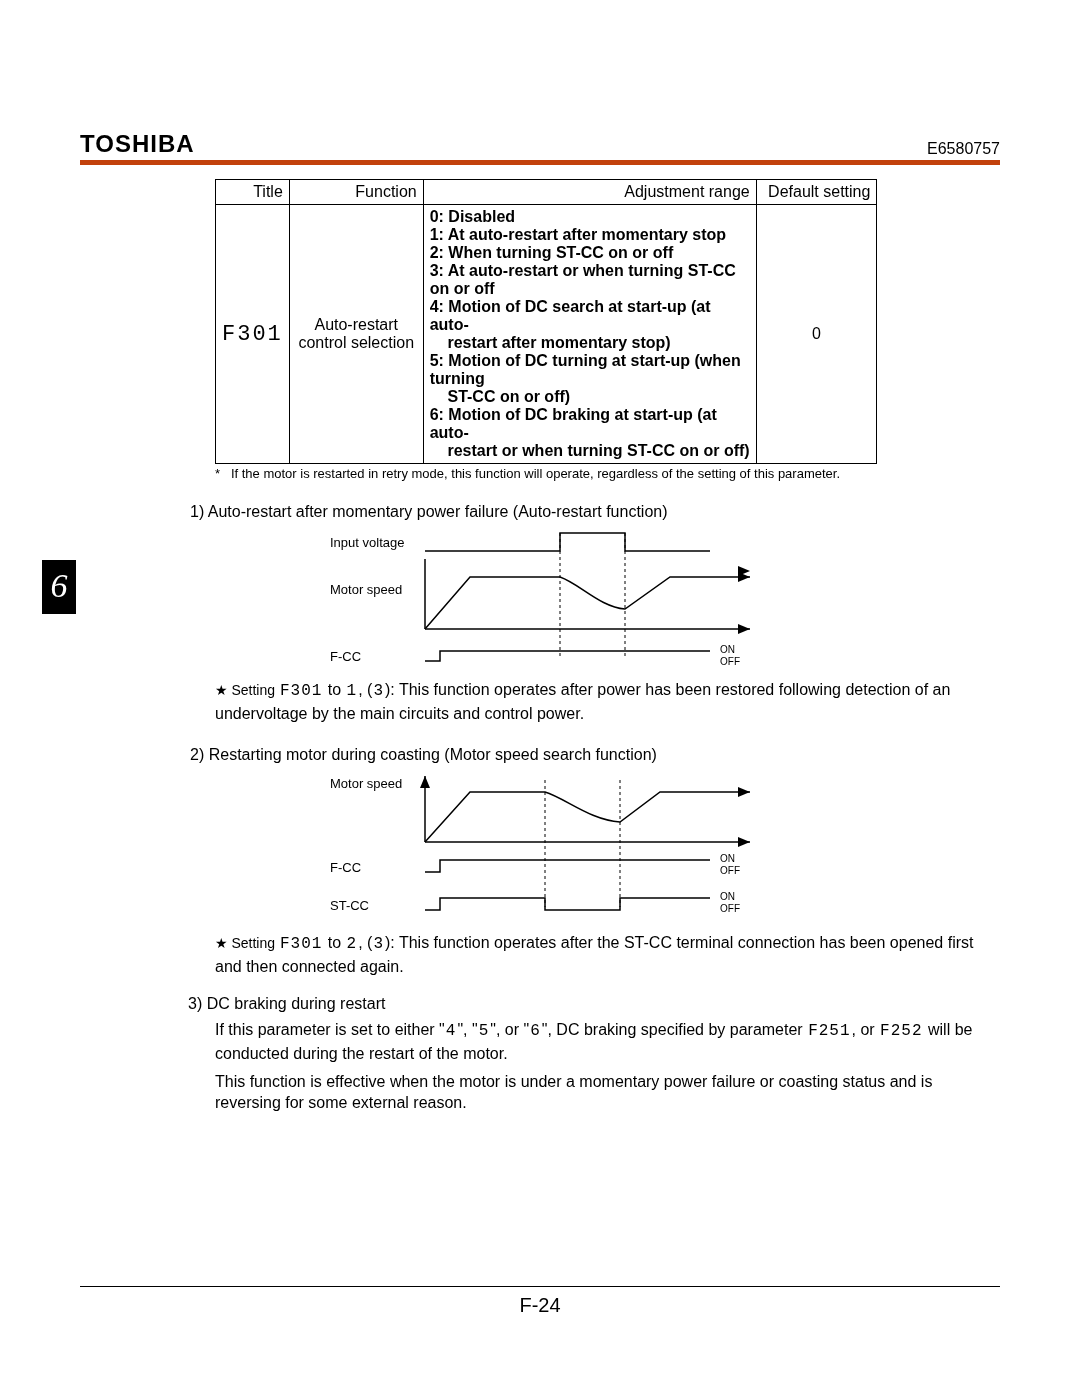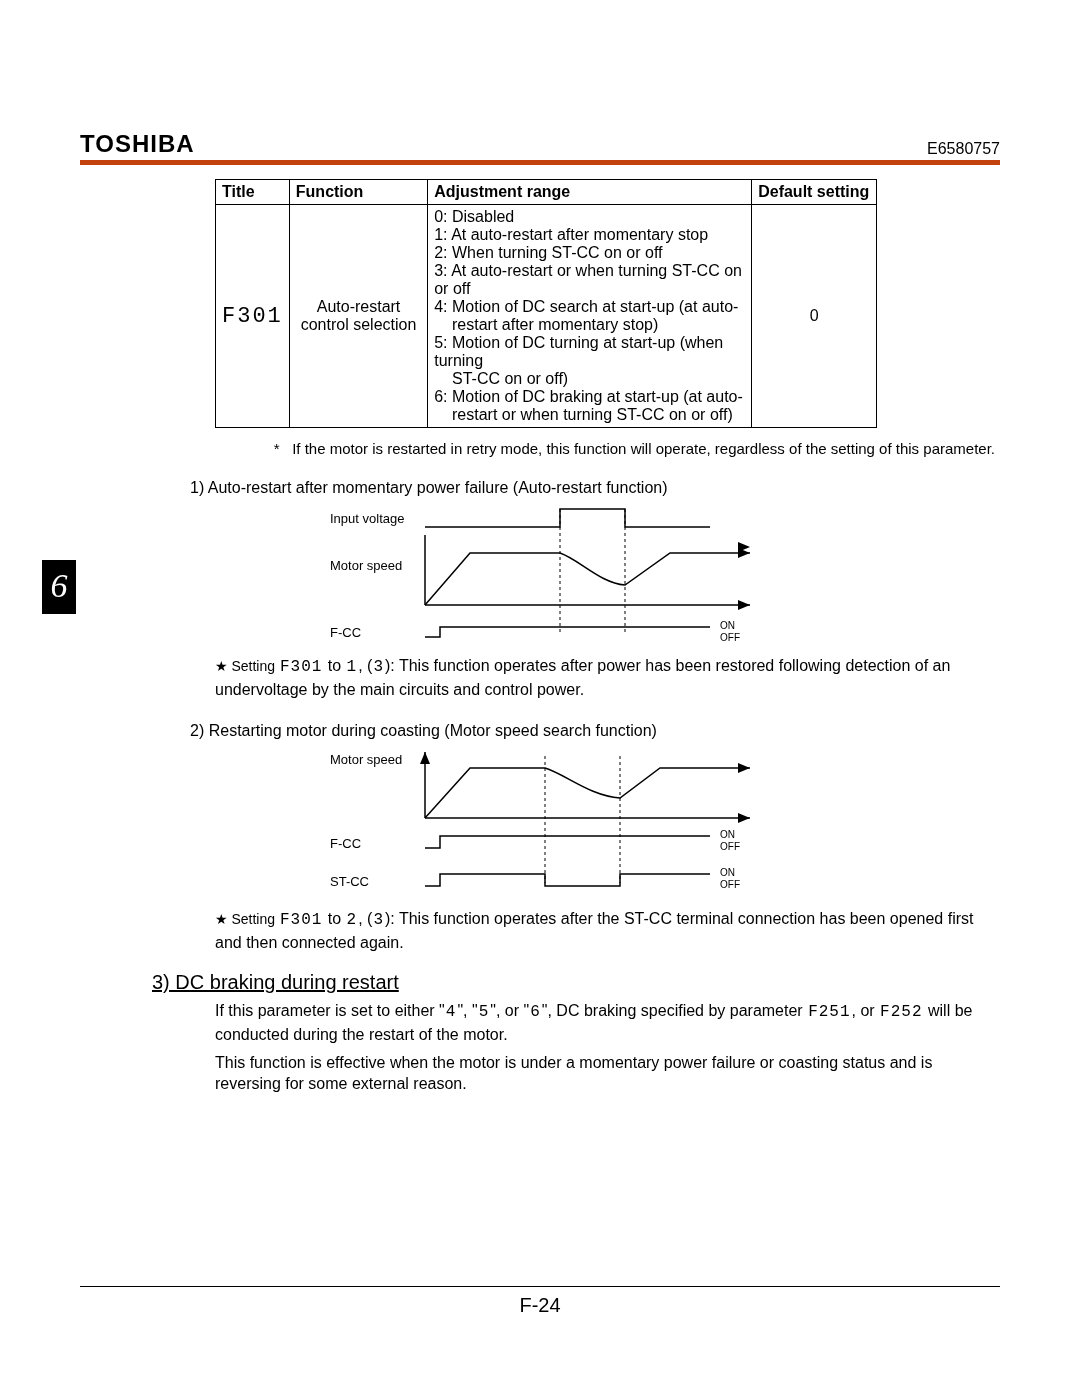--- a/index.html
+++ b/index.html
@@ -39,52 +39,50 @@
     width: 72%;
     margin-left: 135px;
     font-size: 16px;
   }
   table.param th, table.param td {
     border: 1px solid #000;
     padding: 3px 6px;
     vertical-align: top;
   }
   table.param th {
-    font-weight: bold;
-    text-align: left;
+    font-weight: normal;
+    text-align: right;
   }
   .title-cell {
     text-align: center;
     font-family: "Courier New", monospace;
     font-size: 22px;
     letter-spacing: 2px;
     vertical-align: middle !important;
   }
   .func-cell, .def-cell { vertical-align: middle !important; text-align: center; }
   .def-cell { text-align: center; }
-  .adj-cell { padding-left: 10px; }
+  .adj-cell { padding-left: 10px; font-weight: bold; }
   .footnote {
-    font-size: 15px;
+    font-size: 13px;
     margin-left: 135px;
-    margin-top: 12px;
+    margin-top: 2px;
     max-width: 780px;
-    text-align: right;
   }
   .section-h {
     font-size: 16px;
     margin-top: 22px;
     margin-bottom: 8px;
     margin-left: 110px;
   }
   .section-sub {
-    font-size: 20px;
+    font-size: 16px;
     margin-top: 18px;
     margin-bottom: 6px;
-    margin-left: 72px;
-    text-decoration: underline;
+    margin-left: 108px;
   }
   .diagram {
     display: block;
     margin-left: 250px;
   }
   .diagram-label {
     font-size: 13px;
   }
   .axis-line { stroke: #000; stroke-width: 1.5; fill: none; }
   .curve { stroke: #000; stroke-width: 1.5; fill: none; }

